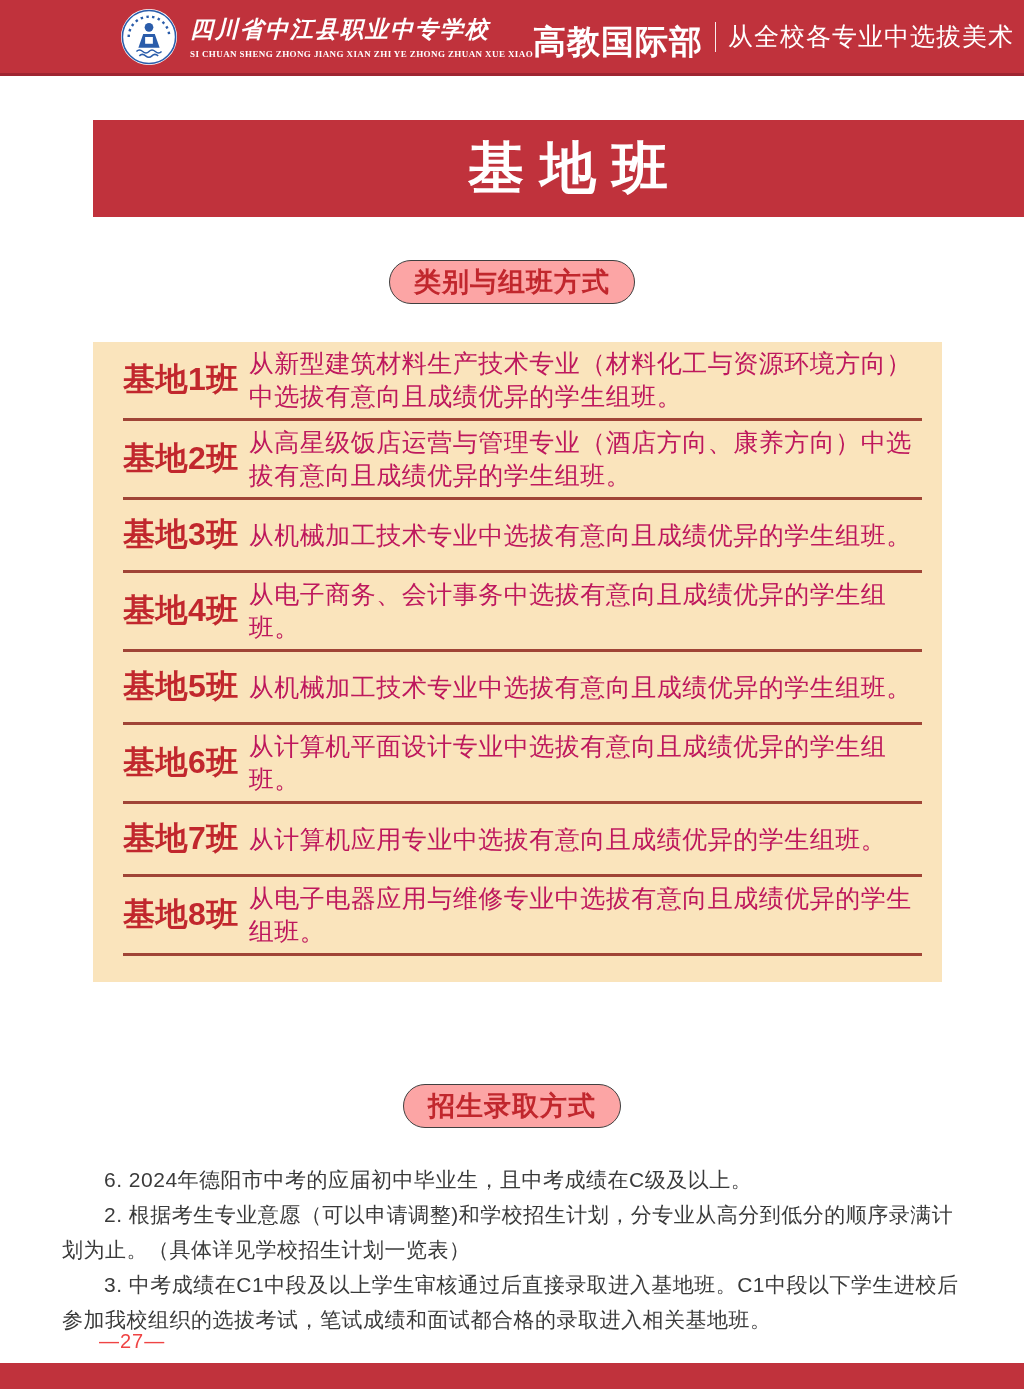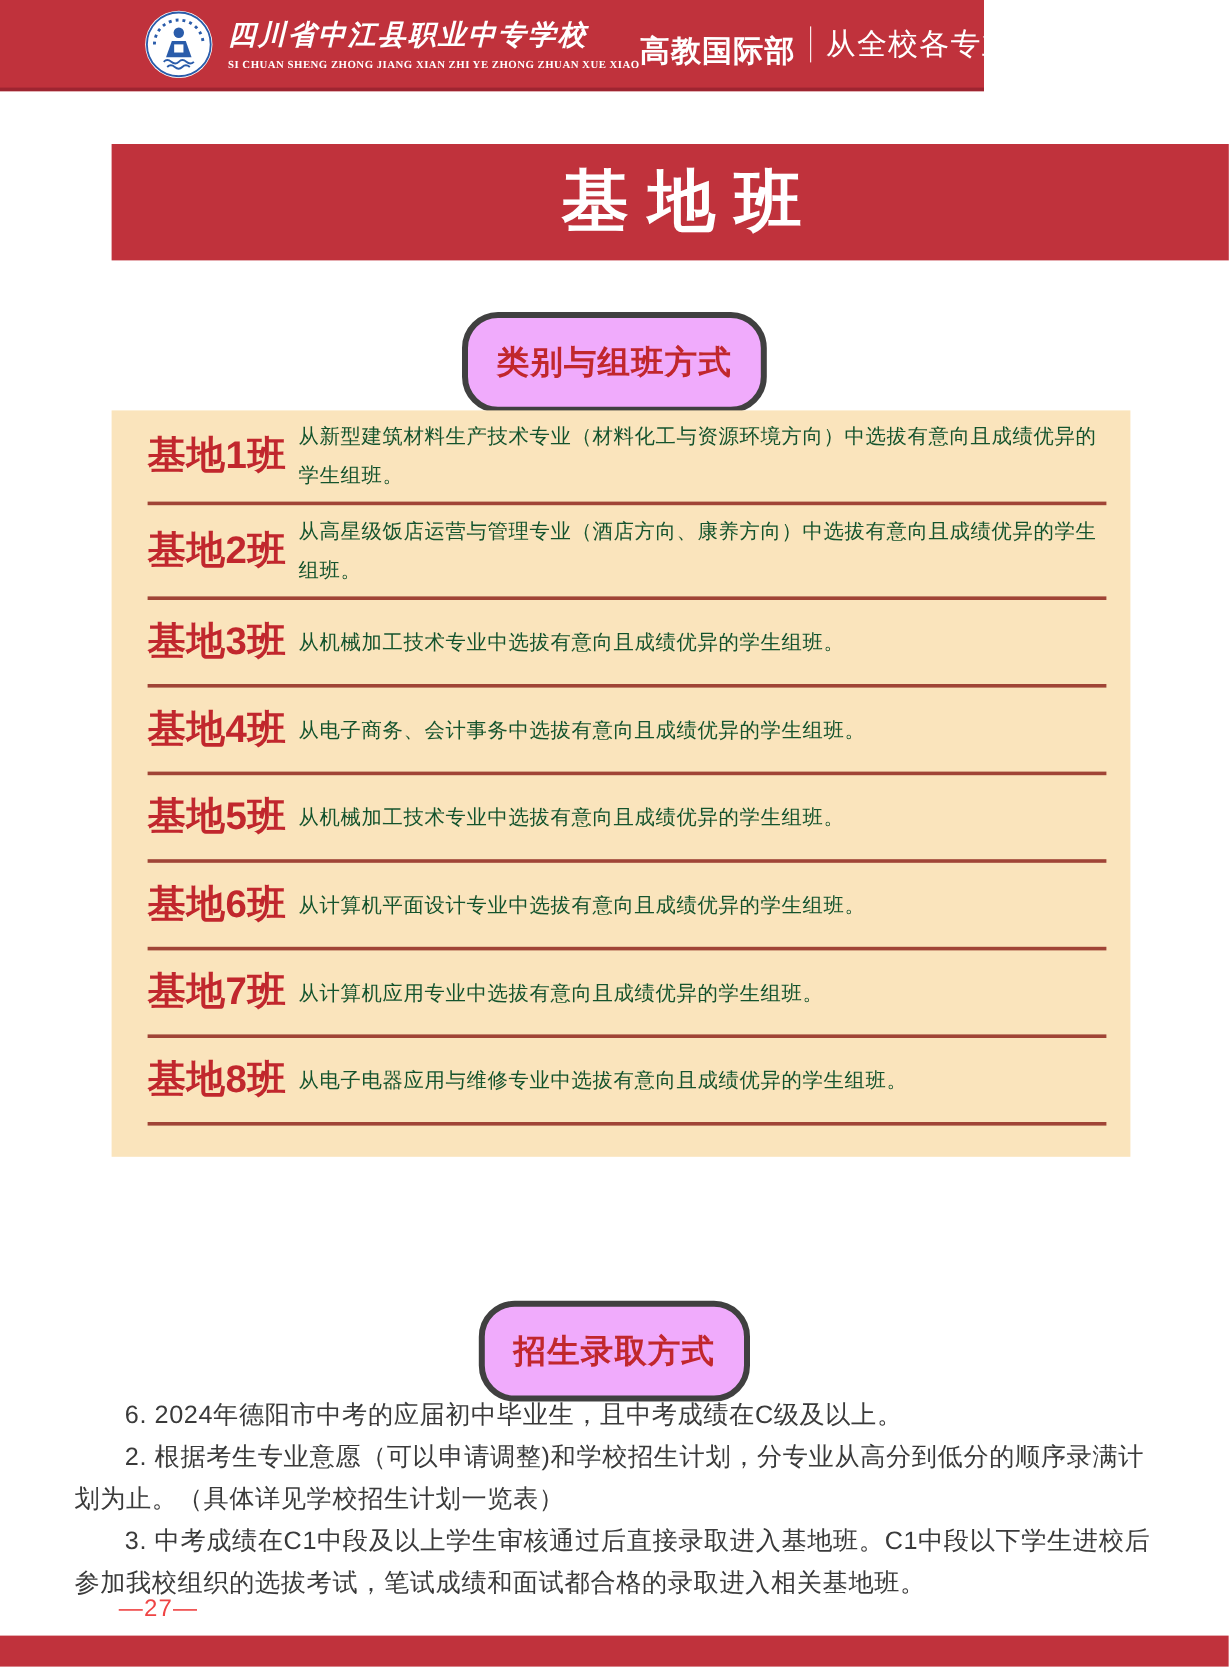--- a/index.html
+++ b/index.html
@@ -5,76 +5,76 @@
   html,body { margin:0; padding:0; }
   body {
     width:1024px; height:1389px; position:relative;
     background:#ffffff; overflow:hidden;
     font-family:"Liberation Sans", sans-serif;
     -webkit-font-smoothing:antialiased;
   }
 
   
   .top-bar {
-    position:absolute; top:0; left:0; width:820px; height:73px;
+    position:absolute; top:0; left:0; width:1024px; height:73px;
     background:#c0323c; border-bottom:3px solid #9e2531;
     box-sizing:content-box;
     display:flex; align-items:center; justify-content:space-between;
   }
   .brand { display:flex; align-items:center; margin-left:120px; }
   .logo { width:58px; height:58px; flex:0 0 auto; }
   .brand-names { margin-left:12px; }
   .school-cn {
     color:#fff; font-size:23px; font-weight:bold; font-style:italic;
     font-family:"Liberation Serif", serif; letter-spacing:2px; white-space:nowrap;
   }
   .school-py {
     color:#fff; font-size:9px; font-weight:bold; margin-top:4px;
     font-family:"Liberation Serif", serif; letter-spacing:0.4px; white-space:nowrap;
   }
   .dept-block { display:flex; align-items:center; margin-right:58px; color:#fff; white-space:nowrap; }
-  .dept-name { font-size:25px; font-weight:bold; letter-spacing:1px;margin-top:12px; }
+  .dept-name { font-size:33px; font-weight:bold; letter-spacing:1px;margin-top:12px; }
   .dept-divider { width:1px; height:30px; background:rgba(255,255,255,.9); margin:0 12px; }
   .dept-honor { font-size:25px; letter-spacing:1px; }
 
   
   .title-banner {
     position:absolute; left:93px; top:120px; width:950px; height:97px;
     background:#c0323c; color:#ffffff;
     display:flex; align-items:center; justify-content:center;
     font-size:56px; font-weight:bold; letter-spacing:16px; text-indent:16px;
   }
 
   
   .badge {
     position:absolute; left:50%; transform:translateX(-50%);
-    background:#f0abfc; border:5px solid #404040; border-radius:30px;
+    background:#fca5a5; border:1px solid #404040; border-radius:30px;
     color:#c1272d; font-weight:bold; font-size:27px; letter-spacing:1px;
-    padding:20px 24px; line-height:34px; white-space:nowrap;
+    padding:4px 24px; line-height:34px; white-space:nowrap;
   }
   .badge-1 { top:260px; }
   .badge-2 { top:1084px; }
 
   
   .panel {
     position:absolute; left:93px; top:342px; width:849px;
     background:#fae4bc; box-sizing:border-box;
     padding:0 20px 26px 30px;
   }
   .class-row {
     display:flex; align-items:center;
     min-height:73px; border-bottom:3px solid #a04436;
     box-sizing:border-box; padding:5px 0;
   }
   .class-label {
     flex:0 0 100px; color:#c1272d; font-weight:bold; font-size:32px;
     letter-spacing:0.5px; white-space:nowrap;
   }
   .class-desc {
-    flex:1; color:#14532d; font-size:17px; line-height:33px;
+    flex:1; color:#be185d; font-size:25px; line-height:33px;
     padding-left:10px; letter-spacing:0.5px;
   }
 
   
   .notes {
     position:absolute; left:62px; top:1162px; width:900px;
     color:#3a3a3a; font-size:21px; line-height:35px; letter-spacing:0.5px;
   }
   .notes p { margin:0; text-indent:2em; }
 

